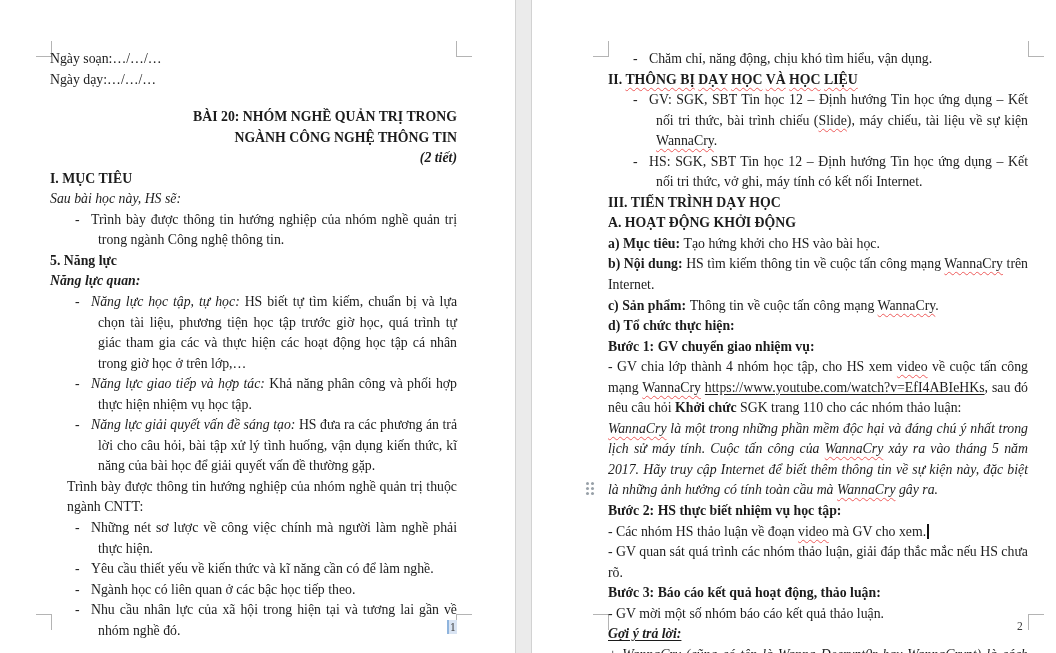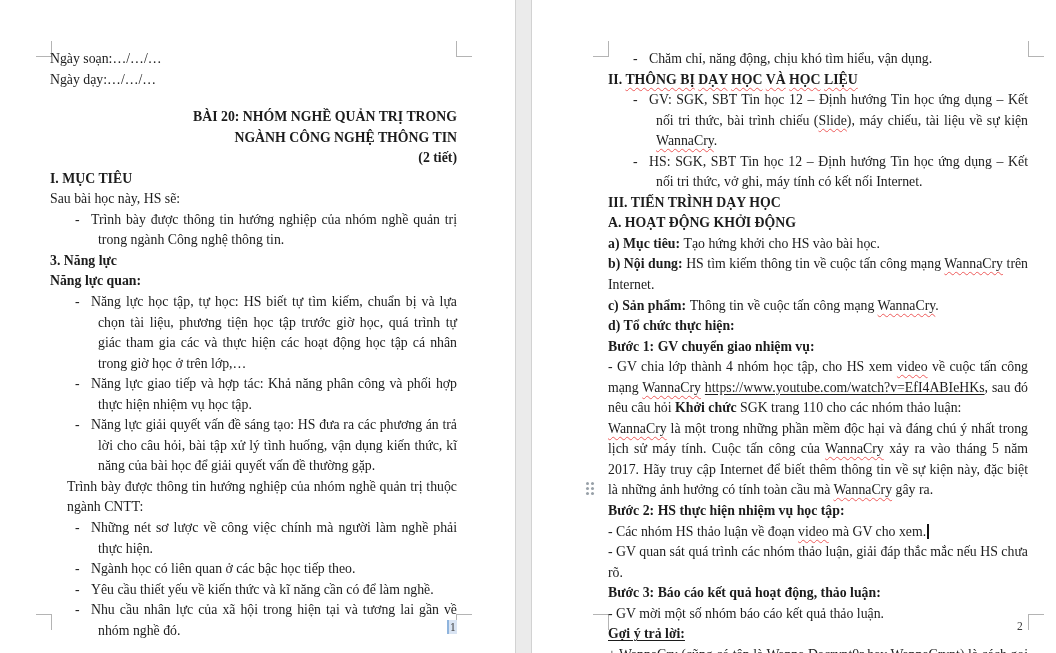--- a/index.html
+++ b/index.html
@@ -20,21 +20,21 @@
   #content-2{left:48px;width:420px}
 
   .ln{text-align:justify;overflow-wrap:break-word}
   .center{text-align:right}
   .center-first{text-align:right;margin-top:17px}
   .bullet{padding-left:48px;text-indent:-23px}
   .bullet .dash{display:inline-block;width:16px;text-indent:0}
   .indent{padding-left:17px}
 
   .b{font-weight:bold}
-  .i{}
+  .i{font-style:italic}
   .u{text-decoration:underline;text-underline-offset:2px}
   .sq{text-decoration:underline;text-decoration-style:wavy;text-decoration-color:#ee5b5b;text-decoration-thickness:1px;text-underline-offset:3px}
 
   .caret{display:inline-block;width:2px;height:15px;background:#111;vertical-align:-3px;margin-left:1px}
 
   .crop{position:absolute;width:15px;height:15px}
   .crop.tl{border-right:1px solid #b4b4b4;border-bottom:1px solid #b4b4b4}
   .crop.tr{border-left:1px solid #b4b4b4;border-bottom:1px solid #b4b4b4}
   .crop.bl{border-right:1px solid #b4b4b4;border-top:1px solid #b4b4b4}
   .crop.br{border-left:1px solid #b4b4b4;border-top:1px solid #b4b4b4}
@@ -57,29 +57,29 @@
   <div class="crop br" style="left:456px;top:614px"></div>
   <div class="content" id="content-1">
       <div class="ln p"><span>Ngày soạn:…/…/…</span></div>
       <div class="ln p"><span>Ngày dạy:…/…/…</span></div>
       <div class="ln center-first"><span class="b">BÀI 20: NHÓM NGHỀ QUẢN TRỊ TRONG</span></div>
       <div class="ln center"><span class="b">NGÀNH CÔNG NGHỆ THÔNG TIN</span></div>
       <div class="ln center"><span class="b i">(2 tiết)</span></div>
       <div class="ln p"><span class="b">I. MỤC TIÊU</span></div>
       <div class="ln p"><span class="i">Sau bài học này, HS sẽ:</span></div>
       <div class="ln bullet"><span class="dash">-</span><span>Trình bày được thông tin hướng nghiệp của nhóm nghề quản trị trong ngành Công nghệ thông tin.</span></div>
-      <div class="ln p"><span class="b">3. Năng lực</span></div>
+      <div class="ln p"><span class="b">5. Năng lực</span></div>
       <div class="ln p"><span class="b i">Năng lực quan:</span></div>
       <div class="ln bullet"><span class="dash">-</span><span class="i">Năng lực học tập, tự học: </span><span>HS biết tự tìm kiếm, chuẩn bị và lựa chọn tài liệu, phương tiện học tập trước giờ học, quá trình tự giác tham gia các và thực hiện các hoạt động học tập cá nhân trong giờ học ở trên lớp,…</span></div>
       <div class="ln bullet"><span class="dash">-</span><span class="i">Năng lực giao tiếp và hợp tác: </span><span>Khả năng phân công và phối hợp thực hiện nhiệm vụ học tập.</span></div>
       <div class="ln bullet"><span class="dash">-</span><span class="i">Năng lực giải quyết vấn đề sáng tạo: </span><span>HS đưa ra các phương án trả lời cho câu hỏi, bài tập xử lý tình huống, vận dụng kiến thức, kĩ năng của bài học để giải quyết vấn đề thường gặp.</span></div>
       <div class="ln indent"><span>Trình bày được thông tin hướng nghiệp của nhóm nghề quản trị thuộc ngành CNTT:</span></div>
       <div class="ln bullet"><span class="dash">-</span><span>Những nét sơ lược về công việc chính mà người làm nghề phải thực hiện.</span></div>
+      <div class="ln bullet"><span class="dash">-</span><span>Yêu cầu thiết yếu về kiến thức và kĩ năng cần có để làm nghề.</span></div>
       <div class="ln bullet"><span class="dash">-</span><span>Ngành học có liên quan ở các bậc học tiếp theo.</span></div>
-      <div class="ln bullet"><span class="dash">-</span><span>Yêu cầu thiết yếu về kiến thức và kĩ năng cần có để làm nghề.</span></div>
       <div class="ln bullet"><span class="dash">-</span><span>Nhu cầu nhân lực của xã hội trong hiện tại và tương lai gần về nhóm nghề đó.</span></div>
     </div>
   <div class="pagenum" id="pn1">1</div>
 </div>
 
 <div id="page-gap"></div>
 
 <div class="page" id="page-right">
   <div class="crop tl" style="left:33px;top:41px"></div>
   <div class="crop tr" style="left:468px;top:41px"></div>
@@ -93,21 +93,21 @@
       <div class="ln bullet"><span class="dash">-</span><span>HS: SGK, SBT Tin học 12 – Định hướng Tin học ứng dụng – Kết nối tri thức, vở ghi, máy tính có kết nối Internet.</span></div>
       <div class="ln p"><span class="b">III. TIẾN TRÌNH DẠY HỌC</span></div>
       <div class="ln p"><span class="b">A. HOẠT ĐỘNG KHỞI ĐỘNG</span></div>
       <div class="ln p"><span class="b">a) Mục tiêu: </span><span>Tạo hứng khởi cho HS vào bài học.</span></div>
       <div class="ln p"><span class="b">b) Nội dung: </span><span>HS tìm kiếm thông tin về cuộc tấn công mạng </span><span class="sq">WannaCry</span><span> trên Internet.</span></div>
       <div class="ln p"><span class="b">c) Sản phẩm: </span><span>Thông tin về cuộc tấn công mạng </span><span class="sq">WannaCry</span><span>.</span></div>
       <div class="ln p"><span class="b">d) Tổ chức thực hiện:</span></div>
       <div class="ln p"><span class="b">Bước 1: GV chuyển giao nhiệm vụ:</span></div>
       <div class="ln p"><span>- GV chia lớp thành 4 nhóm học tập, cho HS xem </span><span class="sq">video</span><span> về cuộc tấn công mạng </span><span class="sq">WannaCry</span><span> </span><span class="u">https://www.youtube.com/watch?v=EfI4ABIeHKs</span><span>, sau đó nêu câu hỏi </span><span class="b">Khởi chức</span><span> SGK trang 110 cho các nhóm thảo luận:</span></div>
       <div class="ln p"><span class="i sq">WannaCry</span><span class="i"> là một trong những phần mềm độc hại và đáng chú ý nhất trong lịch sử máy tính. Cuộc tấn công của </span><span class="i sq">WannaCry</span><span class="i"> xảy ra vào tháng 5 năm 2017. Hãy truy cập Internet để biết thêm thông tin về sự kiện này, đặc biệt là những ảnh hưởng có tính toàn cầu mà </span><span class="i sq">WannaCry</span><span class="i"> gây ra.</span></div>
-      <div class="ln p"><span class="b">Bước 2: HS thực hiện nhiệm vụ học tập:</span></div>
+      <div class="ln p"><span class="b">Bước 2: HS thực biết nhiệm vụ học tập:</span></div>
       <div class="ln p"><span>- Các nhóm HS thảo luận về đoạn </span><span class="sq">video</span><span> mà GV cho xem.</span><span class="caret"></span></div>
       <div class="ln p"><span>- GV quan sát quá trình các nhóm thảo luận, giải đáp thắc mắc nếu HS chưa rõ.</span></div>
       <div class="ln p"><span class="b">Bước 3: Báo cáo kết quả hoạt động, thảo luận:</span></div>
       <div class="ln p"><span>- GV mời một số nhóm báo cáo kết quả thảo luận.</span></div>
       <div class="ln p"><span class="b i u">Gợi ý trả lời:</span></div>
       <div class="ln p"><span class="i">+ </span><span class="i sq">WannaCry</span><span class="i"> (cũng có tên là </span><span class="i sq">Wanna</span><span class="i"> Decrypt0r hay </span><span class="i sq">WannaCrypt)</span><span class="i"> là cách gọi chơi chữ của kẻ tấn công, ngụ ý rằng ai bị “dính” nó thì chỉ có nước khóc. Về mặt kỹ thuật,</span></div>
     </div>
   <div class="pagenum" id="pn2">2</div>
 </div>
 

